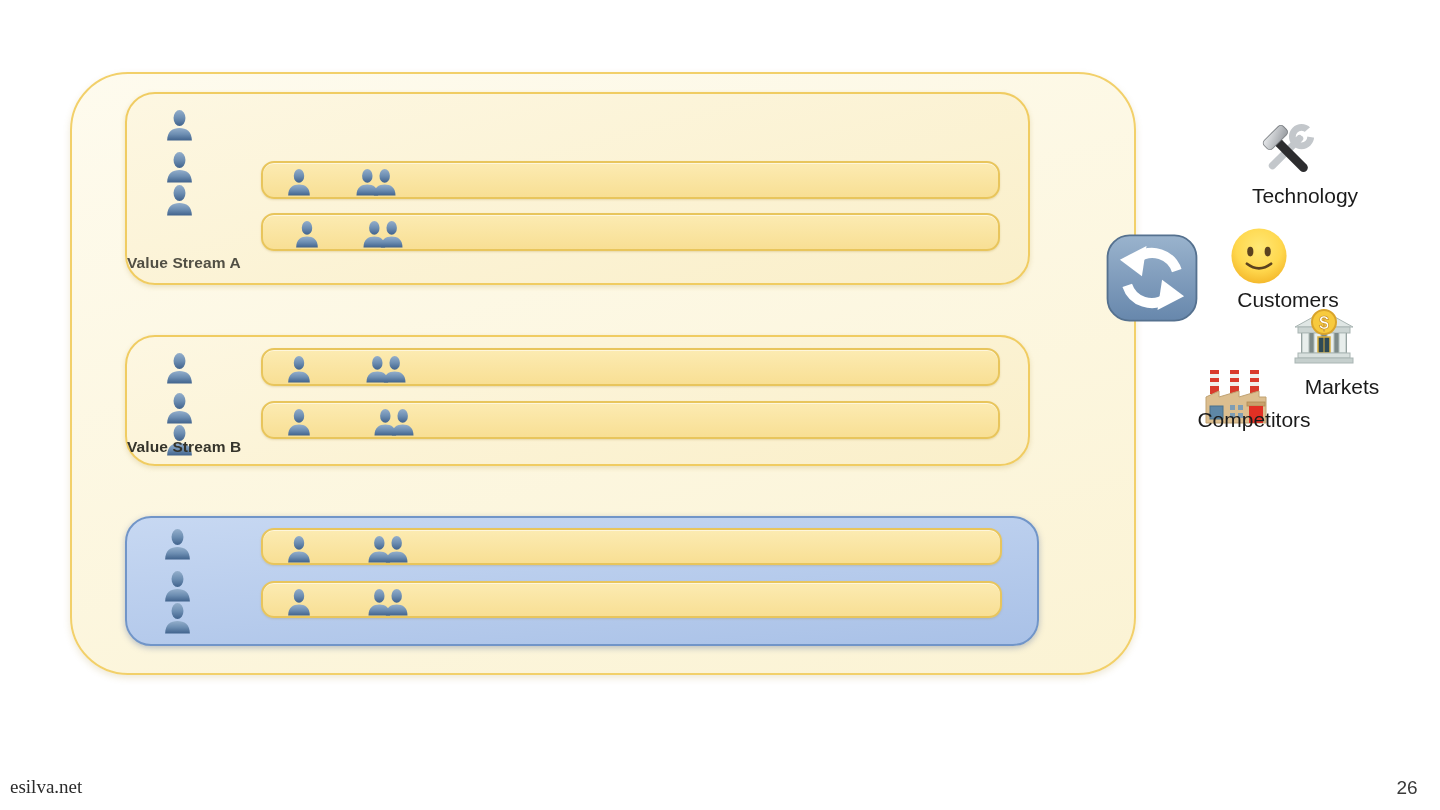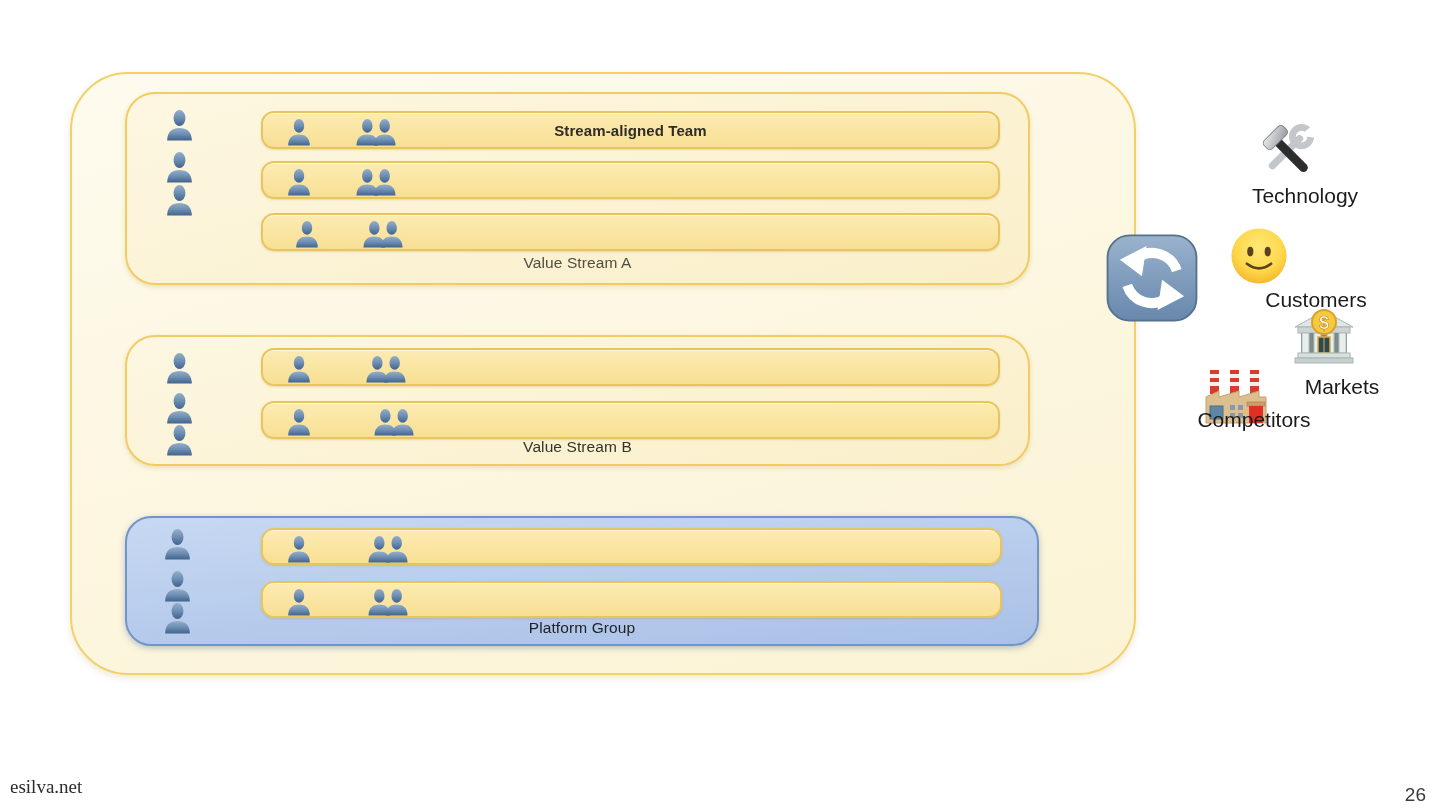--- a/index.html
+++ b/index.html
@@ -46,41 +46,41 @@
     position: absolute; left: 0; right: 0; top: 9px; text-align: center;
     font-weight: bold; font-size: 15px; color: #2E2D26; letter-spacing: 0.1px;
   }
 
   
   .col-person { position: absolute; left: 39px; }
   #pg .col-person { left: 37px; }
 
   
   .group-label {
-    position: absolute; left: 0; right: 0; text-align: center;
-    font-weight: normal; font-size: 15.5px; letter-spacing: 0.1px;
+    position: absolute; left: 0; right: 0; text-align: left;
+    font-weight: bold; font-size: 15.5px; letter-spacing: 0.1px;
   }
   #vsa .group-label { bottom: 11px; color: #514F44; }
   #vsb .group-label { bottom: 8px;  color: #35342B; }
   #pg  .group-label { bottom: 7px;  color: #212229; }
 
   
   .env-label {
     position: absolute; width: 200px; text-align: center;
     font-size: 21px; color: #1B1B1B; margin-left: 18px;
   }
 
   
   .footer-site {
     position: absolute; left: 10px; top: 776px;
     font-family: Liberation Serif, serif; font-size: 19px; color: #2B2B2B;
   }
   .footer-page {
-    position: absolute; left: 1388px; top: 777px; width: 38px; text-align: right;
-    font-size: 19px; color: #3A3A3A; margin-top: 7px;
+    position: absolute; left: 1388px; top: 777px; width: 38px; text-align: center;
+    font-size: 19px; color: #3A3A3A;
   }
 </style>
 </head>
 <body>
 
 <svg width="0" height="0" style="position:absolute" aria-hidden="true">
   <defs>
     <linearGradient id="bustGrad" x1="0" y1="0" x2="0" y2="1">
       <stop offset="0" stop-color="#93AECB"></stop>
       <stop offset="0.5" stop-color="#6D8EB2"></stop>
@@ -114,30 +114,20 @@
       <svg class="col-person" style="top:15px" width="27" height="32" viewBox="0 0 24 29">
           <use href="#bust"></use>
         </svg>
       <svg class="col-person" style="top:57px" width="27" height="32" viewBox="0 0 24 29">
           <use href="#bust"></use>
         </svg>
       <svg class="col-person" style="top:90px" width="27" height="32" viewBox="0 0 24 29">
           <use href="#bust"></use>
         </svg>
 
-      <div class="team-bar" style="top:17px">
-        <svg class="bar-person" width="24" height="28" viewBox="0 0 24 29">
-            <use href="#bust"></use>
-          </svg>
-        <svg class="bar-people" width="42" height="28" viewBox="0 0 42 29">
-            <use href="#bust" x="18"></use>
-            <use href="#bust"></use>
-          </svg>
-        <span class="bar-title">Stream-aligned Team</span>
-      </div>
       <div class="team-bar" style="top:67px">
         <svg class="bar-person" width="24" height="28" viewBox="0 0 24 29">
             <use href="#bust"></use>
           </svg>
         <svg class="bar-people" width="42" height="28" viewBox="0 0 42 29">
             <use href="#bust" x="18"></use>
             <use href="#bust"></use>
           </svg>
       </div>
       <div class="team-bar" style="top:119px">
@@ -206,21 +196,20 @@
       </div>
       <div class="team-bar" style="top:63px">
         <svg class="bar-person" width="24" height="28" viewBox="0 0 24 29">
             <use href="#bust"></use>
           </svg>
         <svg class="bar-people" style="left:104px" width="42" height="28" viewBox="0 0 42 29">
             <use href="#bust" x="18"></use>
             <use href="#bust"></use>
           </svg>
       </div>
-      <div class="group-label">Platform Group</div>
     </section>
   </div>
 
   <svg class="abs" style="left:1106px;top:234px" width="92" height="88" viewBox="0 0 100 96">
     <rect x="1.5" y="1.5" width="97" height="93" rx="24" fill="url(#syncGrad)" stroke="#55718F" stroke-width="2"></rect>
     <g stroke="#FFFFFF" stroke-width="11" fill="none">
       <path d="M77 40 A28 28 0 0 0 34 26"></path>
       <path d="M23 56 A28 28 0 0 0 66 70"></path>
     </g>
     <polygon points="44,13 39,46 15,28" fill="#FFFFFF"></polygon>
@@ -237,21 +226,21 @@
     </g>
   </svg>
   <div class="env-label" style="left:1187px;top:184px">Technology</div>
 
   <svg class="abs" style="left:1230px;top:227px" width="58" height="58" viewBox="0 0 60 60">
     <circle cx="30" cy="30" r="28.5" fill="url(#faceGrad)"></circle>
     <ellipse cx="21" cy="25.5" rx="3.2" ry="5" fill="#5B421F"></ellipse>
     <ellipse cx="39" cy="25.5" rx="3.2" ry="5" fill="#5B421F"></ellipse>
     <path d="M17.5 38 Q30 47.5 42.5 38" stroke="#5B421F" stroke-width="2.8" fill="none" stroke-linecap="round"></path>
   </svg>
-  <div class="env-label" style="left:1198px;top:288px">Customers</div>
+  <div class="env-label" style="left:1170px;top:288px">Customers</div>
 
   <svg class="abs" style="left:1292px;top:306px" width="64" height="62" viewBox="0 0 64 62">
     <polygon points="32,5 61,21 3,21" fill="#DFE6E4" stroke="#A9B5B3" stroke-width="1"></polygon>
     <rect x="6" y="21" width="52" height="6" fill="#CBD4D2" stroke="#A9B5B3" stroke-width="1"></rect>
     <rect x="9" y="27" width="46" height="20" fill="#7D8A88"></rect>
     <rect x="10" y="27" width="7" height="20" fill="#E8EEEC" stroke="#AFBBB9" stroke-width="1"></rect>
     <rect x="22" y="27" width="7" height="20" fill="#E8EEEC" stroke="#AFBBB9" stroke-width="1"></rect>
     <rect x="35" y="27" width="7" height="20" fill="#E8EEEC" stroke="#AFBBB9" stroke-width="1"></rect>
     <rect x="47" y="27" width="7" height="20" fill="#E8EEEC" stroke="#AFBBB9" stroke-width="1"></rect>
     <rect x="26" y="31" width="12" height="16" fill="#2E4A56" stroke="#D9AE3C" stroke-width="1.5"></rect>

